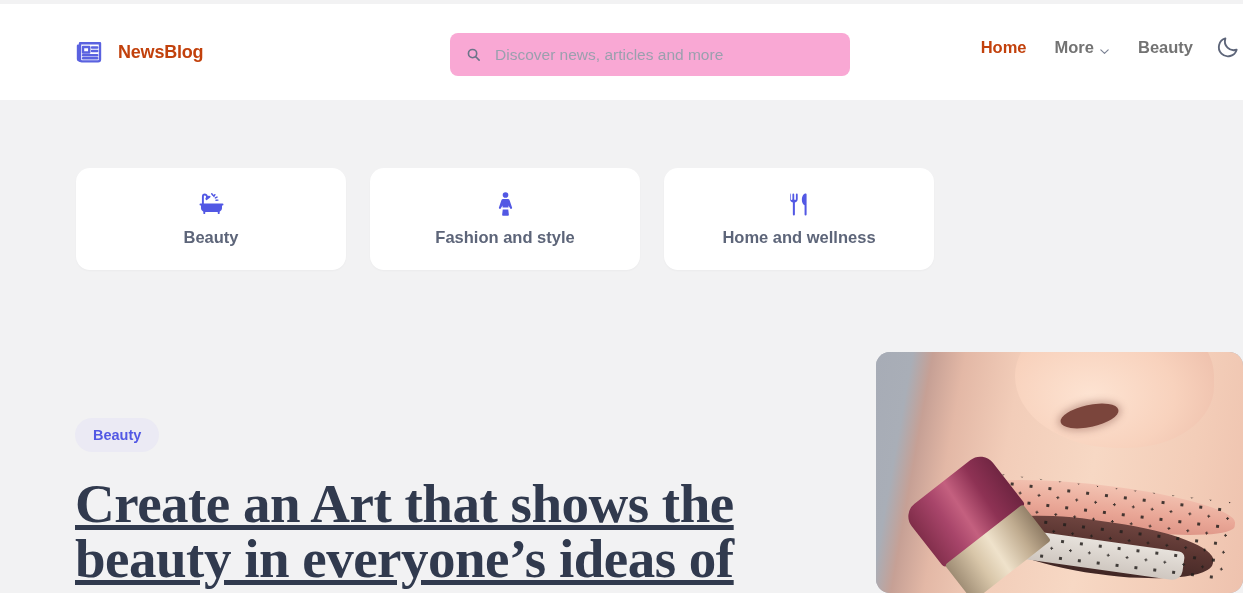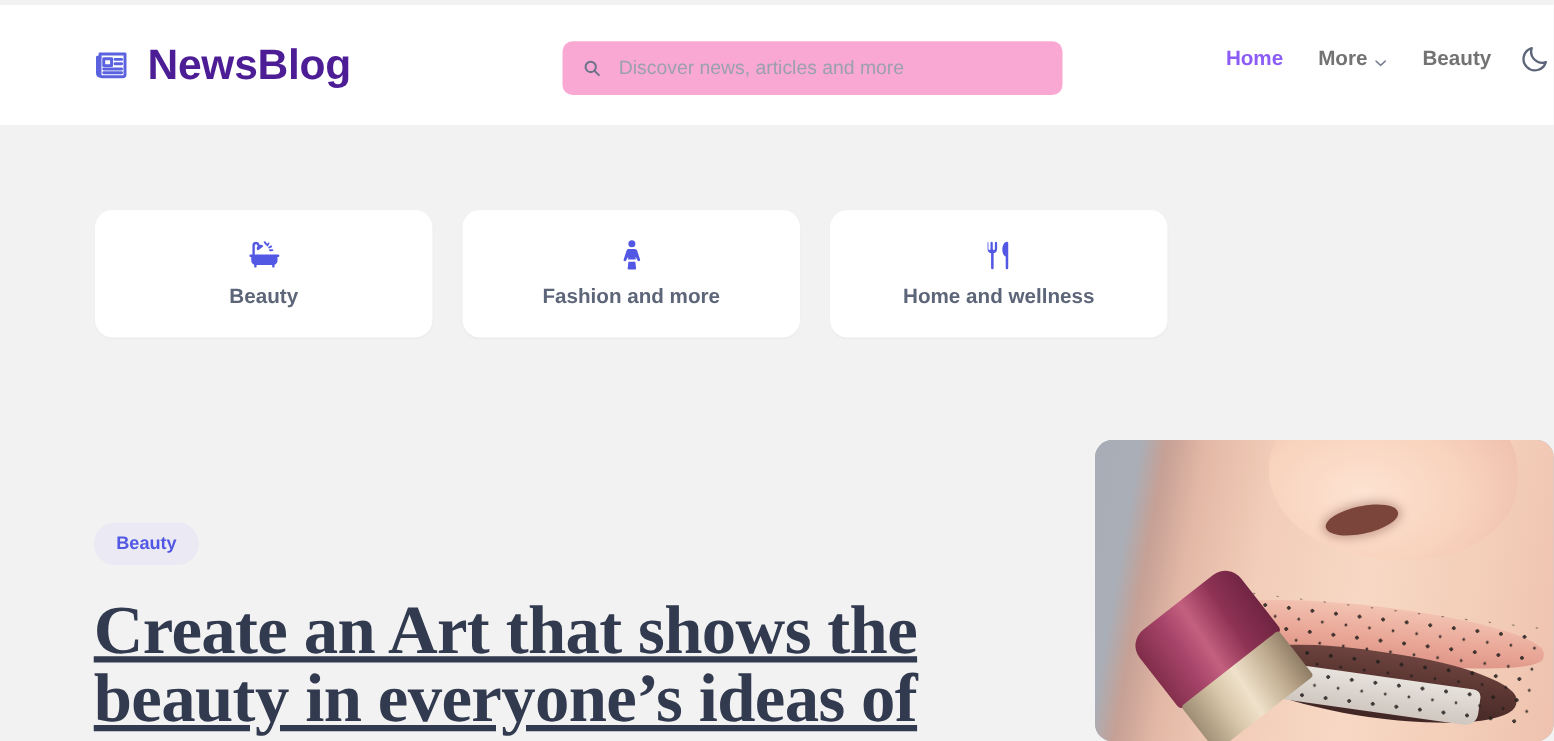--- a/index.html
+++ b/index.html
@@ -43,23 +43,23 @@
     align-items: center;
     gap: 13px;
     cursor: pointer;
   }
   .brand-icon {
     width: 30px; height: 30px;
     display: block;
     color: #5a62e0;
   }
   .brand-name {
-    font-size: 34px;
+    font-size: 18px;
     font-weight: 700;
-    color: #4c1d95;
+    color: #c2410c;
     letter-spacing: -0.2px;
     white-space: nowrap;
   }
 
   .search-box {
     position: absolute;
     left: 450px;
     top: 29px;
     width: 400px;
     height: 43px;
@@ -100,21 +100,21 @@
     font-size: 16.5px;
     font-weight: 600;
     color: #737373;
     text-decoration: none;
     white-space: nowrap;
     cursor: pointer;
     display: flex;
     align-items: center;
     gap: 5px;
   }
-  .nav-link.active { color: #8b5cf6; }
+  .nav-link.active { color: #c2410c; }
   .chevron-down {
     width: 11px; height: 11px;
     display: block;
     color: #7b8294;
   }
   .theme-toggle {
     width: 26px; height: 26px;
     color: #5d6579;
     cursor: pointer;
     margin-left: -6px;
@@ -376,21 +376,21 @@
   </div>
 
   <div class="category-card">
     <span class="category-icon">
       <svg viewBox="0 0 24 24" fill="currentColor" width="27" height="27">
         <circle cx="12" cy="3.6" r="2.5"></circle>
         <path d="M9.9 7.2h4.2a1.7 1.7 0 0 1 1.62 1.18l2.1 6.3a.95.95 0 0 1-1.73.76l-1.44-2.6v1.9h-5.3v-1.9L7.9 15.44a.95.95 0 0 1-1.73-.76l2.1-6.3A1.7 1.7 0 0 1 9.9 7.2z"></path>
         <path d="M9.55 16.4h4.9l.55 4.6a.85.85 0 0 1-.85.95h-4.3a.85.85 0 0 1-.85-.95z"></path>
       </svg>
     </span>
-    <span class="category-label">Fashion and more</span>
+    <span class="category-label">Fashion and style</span>
   </div>
 
   <div class="category-card">
     <span class="category-icon">
       <svg viewBox="0 0 24 24" fill="currentColor" width="27" height="27">
         <path d="M4.4 2.2a.8.8 0 0 0-.8.8v4.1a3.3 3.3 0 0 0 2.5 3.2v10.5a.9.9 0 0 0 1.8 0V10.3a3.3 3.3 0 0 0 2.5-3.2V3a.8.8 0 0 0-1.6 0v4.2a.75.75 0 0 1-1.5 0V3a.8.8 0 0 0-1.6 0v4.2a.75.75 0 0 1-1.5 0V3a.8.8 0 0 0-.8-.8z"></path>
         <path d="M17.6 2.2c-2 0-3.5 2.4-3.5 5.6 0 2.5 1 4.3 2.4 4.9v8.1a.9.9 0 0 0 1.8 0V3.1a.9.9 0 0 0-.7-.9z"></path>
       </svg>
     </span>
     <span class="category-label">Home and wellness</span>

